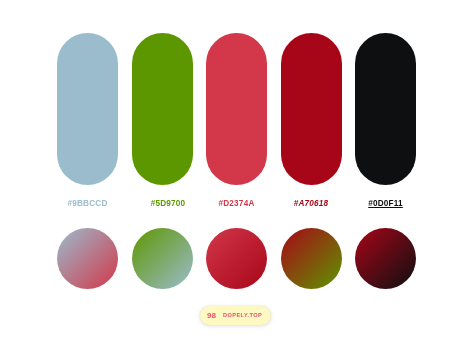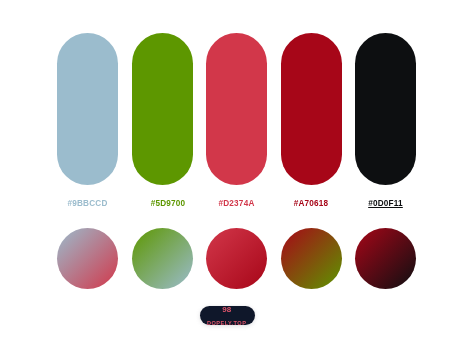--- a/index.html
+++ b/index.html
@@ -94,29 +94,28 @@
     border-radius: 50%;
   }
 
   
   #watermark-badge {
     position: absolute;
     left: 200px;
     top: 306px;
     height: 19px;
     padding: 0 9px 0 7px;
-    background: #0f172a;
+    background: #fef9c3;
     border-radius: 10px;
     box-shadow: 0 1px 4px rgba(140, 140, 150, 0.28),
                 0 0 1px rgba(140, 140, 150, 0.30);
     display: flex;
     align-items: center;
     gap: 7px;
     box-sizing: border-box;
-    flex-direction: column;
   }
   #watermark-score {
     font-family: "Liberation Sans", sans-serif;
     font-size: 8px;
     font-weight: bold;
     color: #E0556B;
     line-height: 1;
   }
   #watermark-brand {
     font-family: "Liberation Sans", sans-serif;
@@ -154,21 +153,21 @@
     <div class="hex-cell">
       <span class="hex-label" style="color: rgb(155, 188, 205);">#9BBCCD</span>
     </div>
     <div class="hex-cell">
       <span class="hex-label" style="color: rgb(93, 151, 0); margin-left: 12px;">#5D9700</span>
     </div>
     <div class="hex-cell">
       <span class="hex-label" style="color: rgb(210, 55, 74);">#D2374A</span>
     </div>
     <div class="hex-cell">
-      <span class="hex-label" style="color: rgb(167, 6, 24);">#A70618</span>
+      <span class="hex-label" style="color: rgb(167, 6, 24); font-style: italic;">#A70618</span>
     </div>
     <div class="hex-cell">
       <span class="hex-label" style="color: rgb(13, 15, 17); text-decoration: underline;">#0D0F11</span>
     </div>
   </div>
 
   <div id="gradient-row">
     <div class="gradient-cell">
       <div class="gradient-circle" style="background: linear-gradient(135deg, rgb(155, 188, 205) 0%, rgb(210, 55, 74) 100%);"></div>
     </div>

